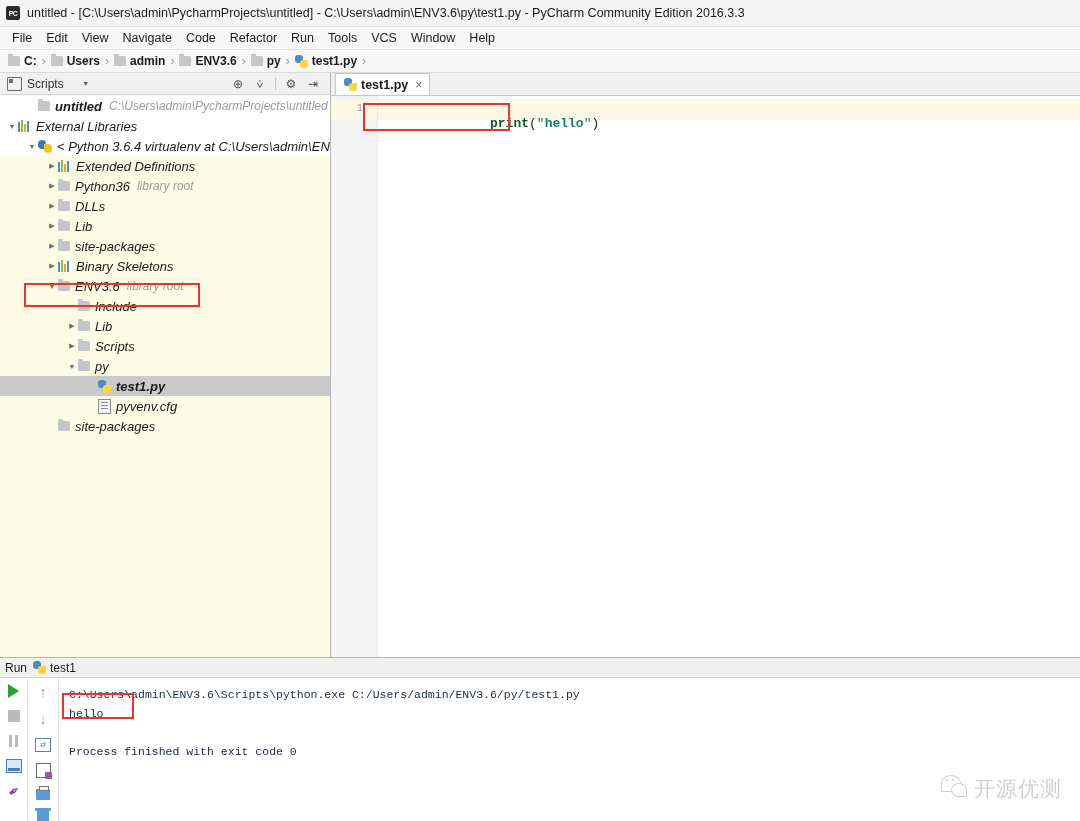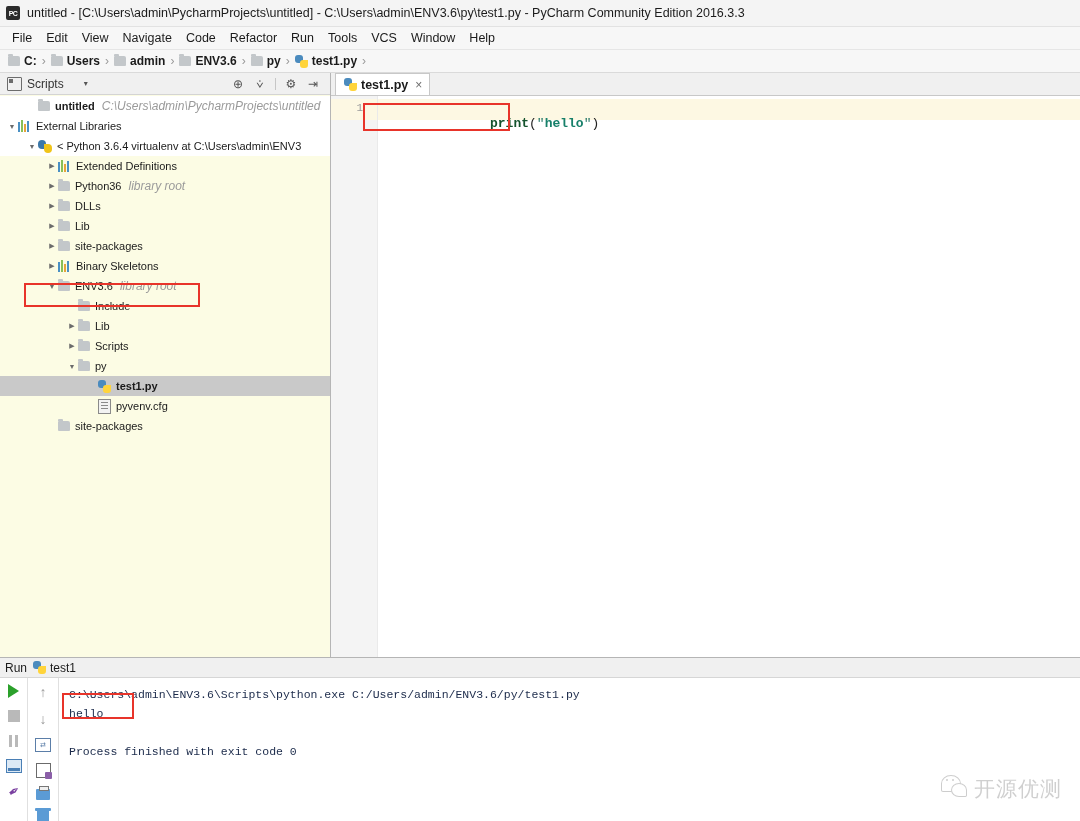--- a/index.html
+++ b/index.html
@@ -251,21 +251,21 @@
     position: relative;
   }
   .cfg-ico::after {
     content:"";
     position:absolute;
     left:2px; top:2px; right:2px;
     height:1px;
     background:#8a8a8a;
     box-shadow: 0 3px 0 #8a8a8a, 0 6px 0 #8a8a8a;
   }
-  .node-label { font-size: 11px; }
+  .node-label { font-size: 13px; font-style: italic; }
   .node-label.bold { font-weight: bold; }
   .node-sub {
     color: #9a9a9a;
     margin-left: 7px;
     font-size: 12px;
     font-style: italic;
   }
   .python-env-ico {
     width: 14px; height: 13px;
     margin-right: 5px;

